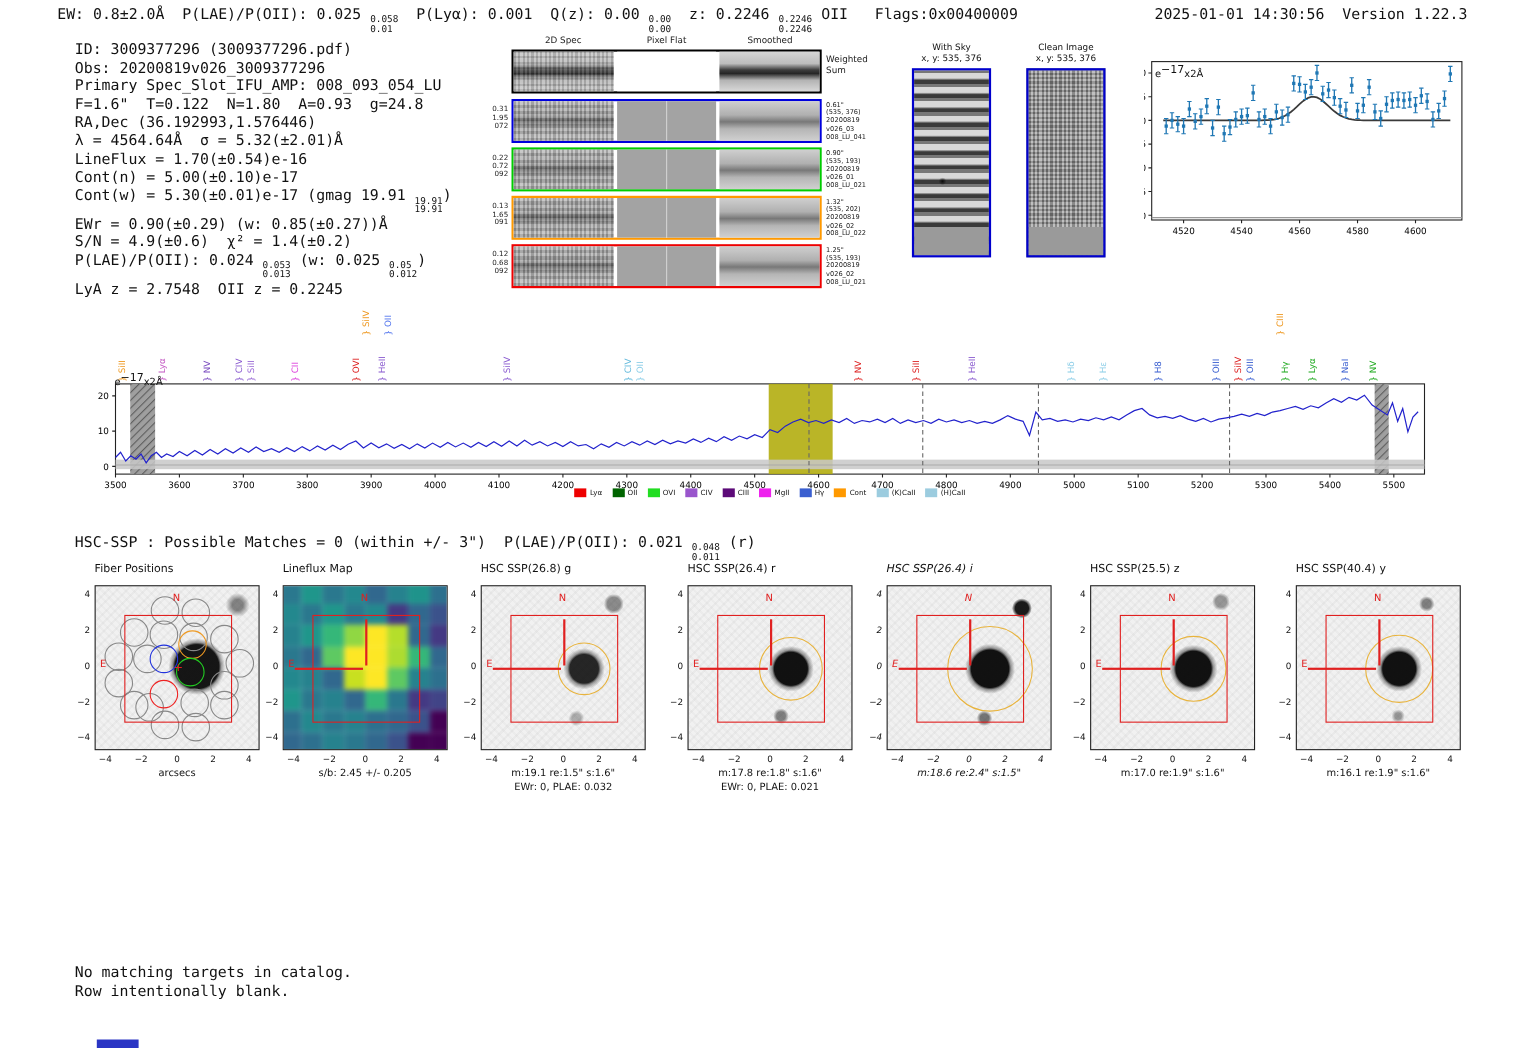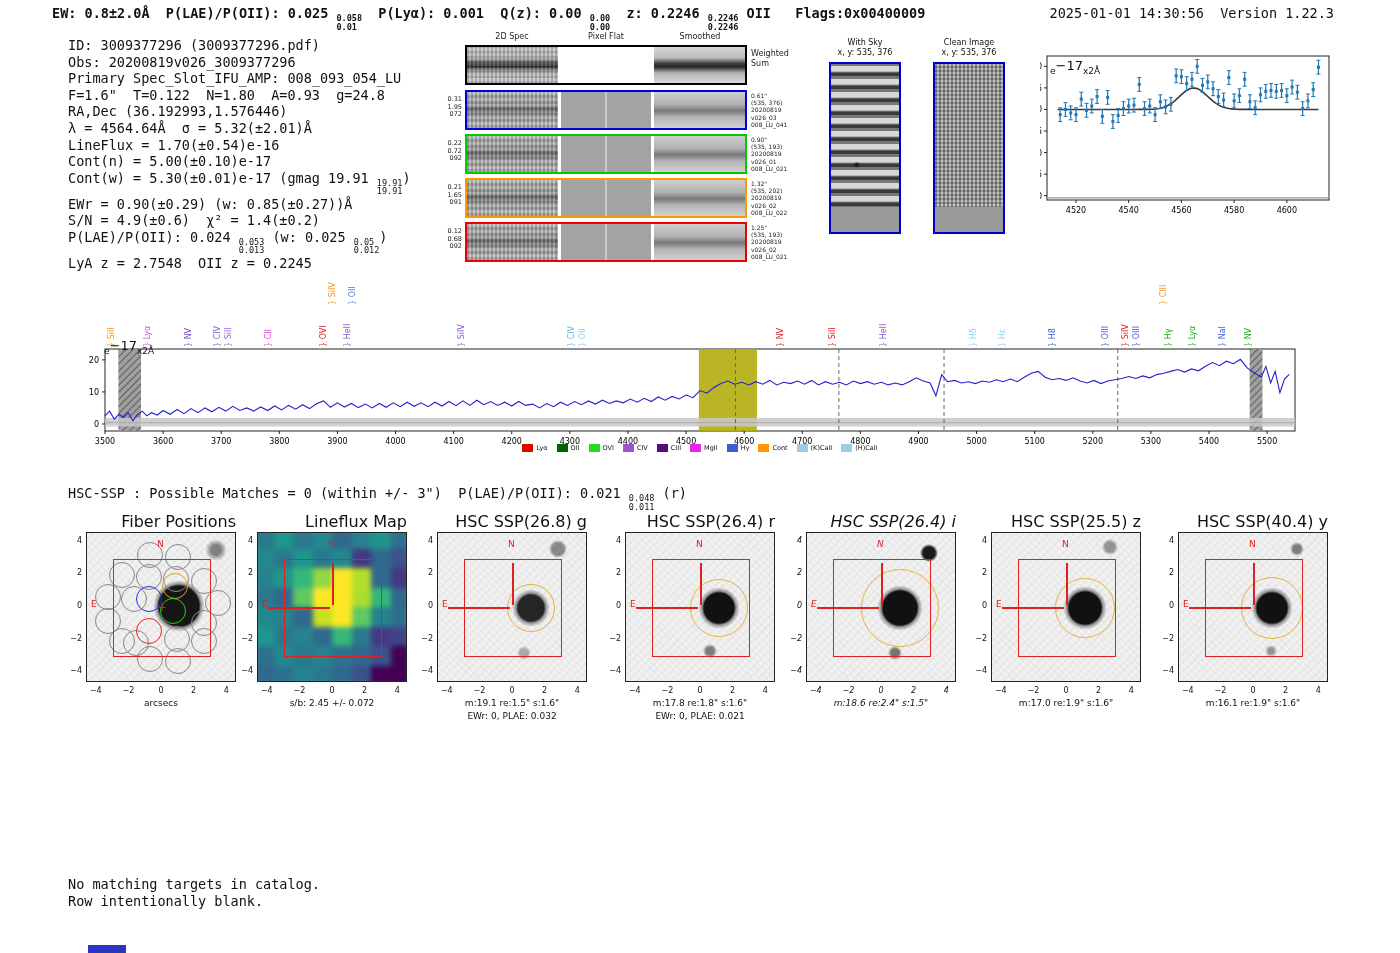--- a/index.html
+++ b/index.html
@@ -1,21 +1,21 @@
 <!DOCTYPE html>
 <html><head>
 <meta charset="utf-8">
 <style>
   html,body{margin:0;padding:0;background:#fff;}
   body{width:1400px;height:953px;position:relative;font-family:"DejaVu Sans",sans-serif;color:#111;overflow:hidden;}
   .mono{font-family:"DejaVu Sans Mono",monospace;white-space:pre;}
   .abs{position:absolute;}
   .frac{display:inline-flex;flex-direction:column;font-size:8.5px;line-height:8.5px;vertical-align:-3px;text-align:left;}
-  sup{font-size:13px;}
-  #header-left{top:5px;left:52px;font-size:13.5px;font-weight:bold;}
+  sup{font-size:10px;}
+  #header-left{top:5px;left:52px;font-size:13.5px;}
   #header-right{top:5px;right:66px;font-size:13.5px;}
   #info-block{top:37px;left:68px;font-size:13.5px;line-height:16.6px;}
   .cut-colhead{font-size:8px;color:#222;}
   .cut-row{position:absolute;left:465px;width:282px;display:flex;gap:3px;background:#fff;box-sizing:border-box;}
   .cut-cell{flex:1 1 0;height:100%;overflow:hidden;position:relative;}
   .noise2d{background:
       repeating-linear-gradient(90deg, rgba(0,0,0,.14) 0 2px, rgba(255,255,255,.10) 2px 4px),
       repeating-linear-gradient(0deg, rgba(0,0,0,.12) 0 2px, rgba(255,255,255,.08) 2px 5px),
       linear-gradient(180deg,#c9c9c9 0%,#b9b9b9 30%,#4a4a4a 46%,#303030 54%,#b5b5b5 70%,#cccccc 100%);}
   .noise2d.soft{background:
@@ -38,21 +38,21 @@
      linear-gradient(0deg,#9a9a9a 0 15%, transparent 15%),
      repeating-linear-gradient(90deg, rgba(0,0,0,.22) 0 2px, rgba(255,255,255,.2) 2px 4px),
      repeating-linear-gradient(0deg, rgba(0,0,0,.2) 0 2px, rgba(255,255,255,.18) 2px 4px),
      #9f9f9f;}
   .annot{font-size:9px;}
   .linelabel{position:absolute;font-size:8px;white-space:nowrap;transform-origin:0 100%;transform:rotate(-90deg);}
   #legend-row{display:flex;gap:9px;align-items:center;justify-content:center;}
   .legitem{display:flex;align-items:center;gap:3px;font-size:6.5px;}
   .legswatch{width:11px;height:8px;display:inline-block;}
   .panel{position:absolute;width:175px;}
-  .ptitle{position:absolute;top:0;left:20px;width:150px;text-align:right;font-size:16px;}
+  .ptitle{position:absolute;top:0;left:20px;width:150px;text-align:left;font-size:10px;}
   .pplot{position:absolute;top:20px;left:20px;width:150px;height:150px;border:1px solid #222;box-sizing:border-box;overflow:hidden;background:#f1f1f1;}
   .ytick{position:absolute;width:16px;text-align:right;font-size:8px;left:0;}
   .xtick{position:absolute;top:174px;font-size:8px;width:24px;text-align:center;}
   .pfoot{position:absolute;left:-5px;width:200px;text-align:center;font-size:9px;}
   .galnoise{position:absolute;inset:0;background:
      repeating-linear-gradient(45deg, rgba(0,0,0,.025) 0 2px, transparent 2px 5px),
      repeating-linear-gradient(-45deg, rgba(0,0,0,.03) 0 2px, transparent 2px 6px);}
   .redsq{position:absolute;border:1.2px solid #e02020;box-sizing:border-box;}
   .compN{position:absolute;color:#e02020;font-size:9px;}
   .compE{position:absolute;color:#e02020;font-size:9px;}
@@ -120,21 +120,21 @@
       <div>20200819</div>
       <div>v026_01</div>
       <div>008_LU_021</div>
     </div>
     <div class="cut-row" style="top: 178px; height: 40px; border: 2px solid rgb(255, 153, 0);">
       <div class="cut-cell noise2d soft"></div>
       <div class="cut-cell flatcell"></div>
       <div class="cut-cell smoothcell soft"></div>
     </div>
     <div class="cut-leftlab" style="top: 184px;">
-      <div>0.21</div>
+      <div>0.13</div>
       <div>1.65</div>
       <div>091</div>
     </div>
     <div class="cut-rightlab" style="top: 180px;">
       <div>1.32"</div>
       <div>(535, 202)</div>
       <div>20200819</div>
       <div>v026_02</div>
       <div>008_LU_022</div>
     </div>
@@ -666,21 +666,21 @@
       <div class="ytick" style="top: 23.7826px;">4</div>
       <div class="ytick" style="top: 56.3913px;">2</div>
       <div class="ytick" style="top: 89px;">0</div>
       <div class="ytick" style="top: 121.609px;">−2</div>
       <div class="ytick" style="top: 154.217px;">−4</div>
       <div class="xtick" style="left: 17.7826px;">−4</div>
       <div class="xtick" style="left: 50.3913px;">−2</div>
       <div class="xtick" style="left: 83px;">0</div>
       <div class="xtick" style="left: 115.609px;">2</div>
       <div class="xtick" style="left: 148.217px;">4</div>
-      <div class="pfoot" style="top: 186px;">s/b: 2.45 +/- 0.072</div>
+      <div class="pfoot" style="top: 186px;">s/b: 2.45 +/- 0.205</div>
     </div>
     <div class="panel abs" style="left: 417px; top: 512px; height: 215px;">
       <div class="ptitle">HSC SSP(26.8) g</div>
       <div class="pplot">
         <div class="galnoise"></div>
         <div class="blob" style="left: 74px; top: 56px; width: 38px; height: 38px; background: radial-gradient(circle, rgba(10, 10, 10, 0.88) 0px, rgba(10, 10, 10, 0.88) 13px, rgba(40, 40, 40, 0.45) 15px, transparent 70%);"></div>
         <div class="blob" style="left: 111px; top: 7px; width: 18px; height: 18px; background: radial-gradient(circle, rgba(15, 15, 15, 0.45) 0px, rgba(15, 15, 15, 0.45) 6px, transparent 72%);"></div>
         <div class="blob" style="left: 79px; top: 113px; width: 14px; height: 14px; background: radial-gradient(circle, rgba(15, 15, 15, 0.3) 0px, rgba(15, 15, 15, 0.3) 4px, transparent 72%);"></div>
         <div class="aperture" style="left: 69px; top: 51px; width: 48px; height: 48px;"></div>
         <div class="crossV" style="left: 74px; top: 30px; height: 42px;"></div>

